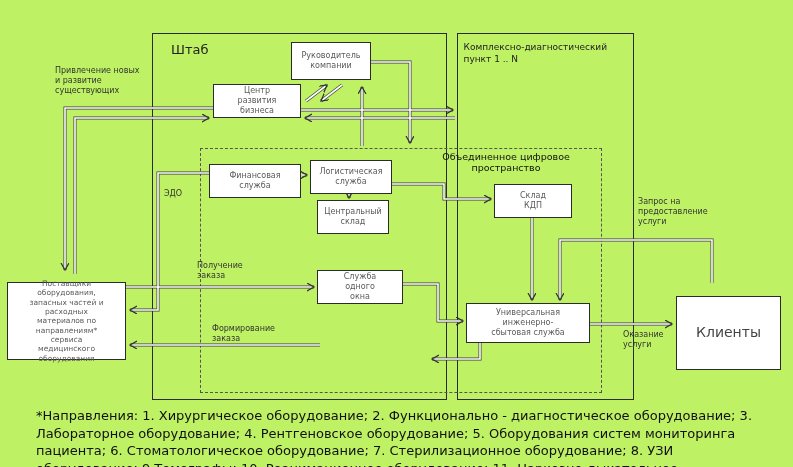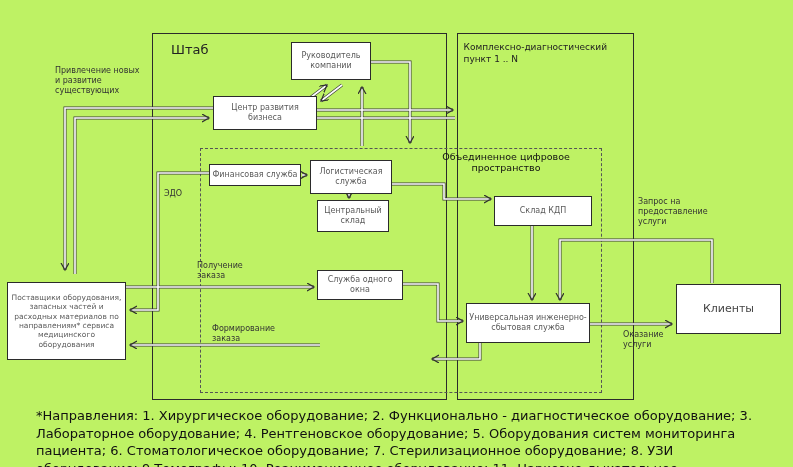--- a/index.html
+++ b/index.html
@@ -15,32 +15,32 @@
 
   .staff-title{position:absolute;left:18px;top:8px;font-size:13px;color:#222}
   .diag-title{position:absolute;left:50%;transform:translateX(-50%);top:7px;width:164px;font-size:9px;color:#222;line-height:1.35}
   .space-title{position:absolute;left:408px;top:151px;width:196px;text-align:center;font-size:9.5px;color:#111;z-index:4}
 
   svg.wires{position:absolute;left:0;top:0;z-index:2}
   .pipe-outer{stroke:#3a3a3a;stroke-width:3;fill:none}
   .pipe-inner{stroke:#ffffff;stroke-width:1.6;fill:none}
 
   .node{position:absolute;border:1px solid #2b2b2b;background:#fff;display:flex;align-items:center;justify-content:center;
-        text-align:center;color:#5a5a5a;font-size:8px;line-height:1.25;padding:2px;z-index:3}
+        text-align:center;color:#5a5a5a;font-size:8px;line-height:1.25;padding:16px;z-index:3}
   #n-director{left:291px;top:42px;width:80px;height:38px}
-  #n-bizdev{left:213px;top:96px;width:104px;height:34px}
+  #n-bizdev{left:213px;top:84px;width:88px;height:34px}
   #n-finance{left:209px;top:164px;width:92px;height:22px}
   #n-logistics{left:310px;top:160px;width:82px;height:34px}
   #n-central{left:317px;top:200px;width:72px;height:32px}
-  #n-sklad{left:494px;top:196px;width:98px;height:30px}
+  #n-sklad{left:494px;top:184px;width:78px;height:30px}
   #n-onewindow{left:317px;top:270px;width:86px;height:30px}
   #n-engineering{left:466px;top:303px;width:124px;height:40px}
   #n-competence{left:320px;top:337px;width:108px;height:44px}
   #n-suppliers{left:7px;top:282px;width:119px;height:78px;font-size:7.5px}
-  #n-clients{left:676px;top:284px;width:105px;height:50px;font-size:11px;color:#444}
+  #n-clients{left:676px;top:296px;width:105px;height:74px;font-size:14px;color:#444}
 
   .flabel{position:absolute;color:#333;font-size:8px;text-align:left;line-height:1.25;z-index:4}
   #l-attract{left:55px;top:66px;width:90px}
   #l-edo{left:164px;top:189px;width:34px;text-align:left}
   #l-receive{left:197px;top:261px;width:62px}
   #l-form{left:212px;top:324px;width:68px}
   #l-request{left:638px;top:197px;width:78px}
   #l-provide{left:623px;top:330px;width:60px}
   #l-techsupport{left:430px;top:368px;width:186px}
 

